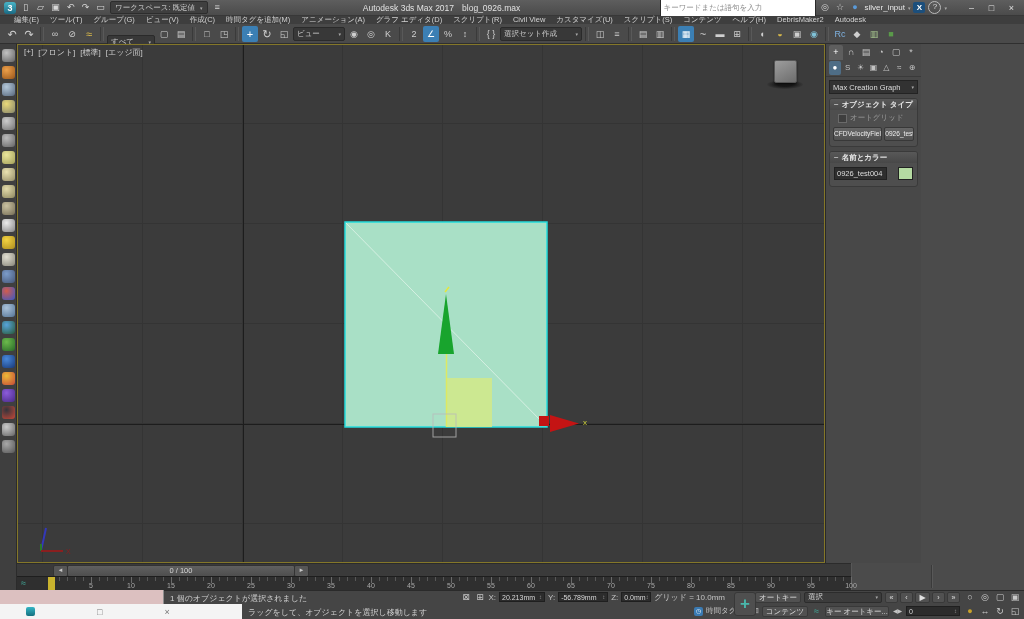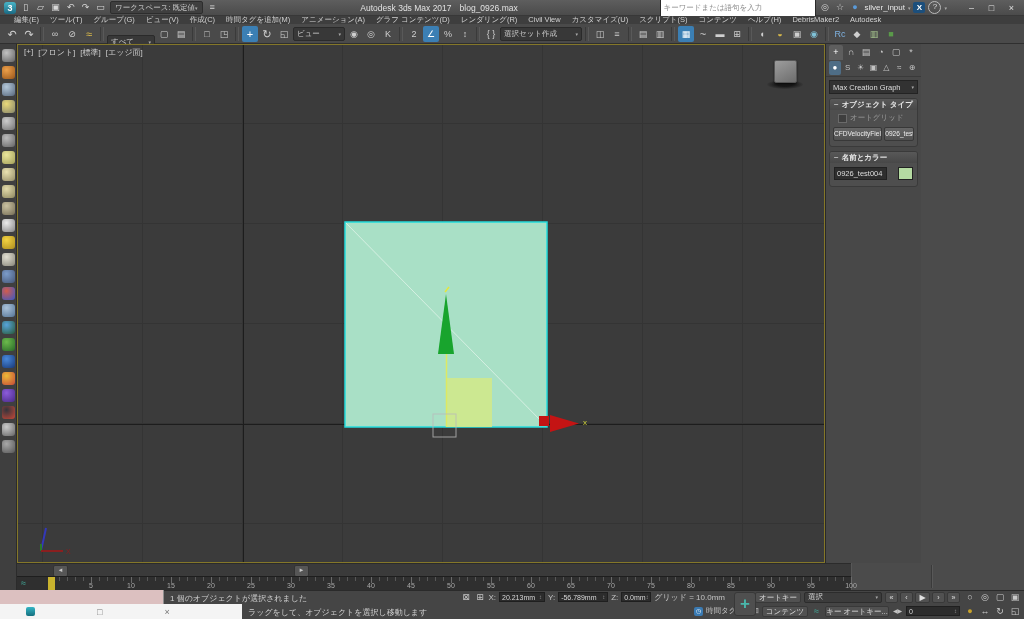--- a/index.html
+++ b/index.html
@@ -6,21 +6,21 @@
   body{width:1024px;height:619px;position:relative;overflow:hidden;background:#454545;
        font-family:"Liberation Sans","DejaVu Sans",sans-serif;-webkit-font-smoothing:antialiased}
   .abs{position:absolute}
   
   .titlebar{left:0;top:0;width:1024px;height:16px;background:linear-gradient(#5e5e5e,#4b4b4b);
             display:flex;align-items:center;gap:3px;padding:0 4px;box-sizing:border-box;border-bottom:1px solid #383838}
   .logo{width:12px;height:12px;border-radius:3px;background:linear-gradient(#49b5c8,#1a6a84);
         color:#fff;font-size:9px;font-weight:bold;text-align:center;line-height:12px}
   .qbtn{width:13px;height:13px;color:#d8d8d8;font-size:9px;text-align:center;line-height:13px}
   .wsdrop{height:11px;background:#3f3f3f;border:1px solid #2d2d2d;border-radius:2px;color:#ccc;
-          font-size:7.5px;display:flex;align-items:center;padding:0 4px}
+          font-size:7.5px;display:flex;align-items:center;gap:5px;padding:0 4px}
   .apptitle{margin:0 auto;color:#e2e2e2;font-size:8.5px;display:flex;gap:8px}
   .search{width:148px;height:11px;background:#fff;border:1px solid #2a2a2a;color:#8a8a8a;
           font-size:7.5px;display:flex;align-items:center;padding:4px 3px}
   .tico{width:13px;height:13px;color:#cfcfcf;font-size:9px;text-align:center;line-height:13px}
   .xchg{width:12px;height:11px;background:#1c4f7c;border-radius:2px;color:#fff;font-size:8px;
         font-weight:bold;text-align:center;line-height:11px}
   .helpc{width:11px;height:11px;border:1px solid #bbb;border-radius:50%;color:#ddd;font-size:8px;
          text-align:center;line-height:10px}
   .uname{color:#e8e8e8;font-size:8px}
   .winbtn{width:17px;height:14px;color:#e0e0e0;font-size:9px;text-align:center;line-height:14px}
@@ -168,22 +168,22 @@
 </div>
 
 <div class="abs menubar" id="menubar">
     <span class="mitem">編集(E)</span>
     <span class="mitem">ツール(T)</span>
     <span class="mitem">グループ(G)</span>
     <span class="mitem">ビュー(V)</span>
     <span class="mitem">作成(C)</span>
     <span class="mitem">時間タグを追加(M)</span>
     <span class="mitem">アニメーション(A)</span>
-    <span class="mitem">グラフ コンテンツ(D)</span>
-    <span class="mitem">レンダリング(R)</span>
+    <span class="mitem">グラフ エディタ(D)</span>
+    <span class="mitem">スクリプト(R)</span>
     <span class="mitem">Civil View</span>
     <span class="mitem">カスタマイズ(U)</span>
     <span class="mitem">スクリプト(S)</span>
     <span class="mitem">コンテンツ</span>
     <span class="mitem">ヘルプ(H)</span>
     <span class="mitem">DebrisMaker2</span>
     <span class="mitem">Autodesk</span>
   </div>
 
 <div class="abs toolbar" id="maintoolbar">
@@ -356,20 +356,21 @@
     </div>
   </div>
 </div>
 <div class="abs rightband"></div>
 <div class="abs bottomright">
   <div class="brdiv"></div>
 </div>
 
 <div class="abs timeslider">
   <span class="tsbtn" style="left:36px">◄</span>
+  <span class="tshandle">0 / 100</span>
   <span class="tsbtn" style="left:277px">►</span>
 </div>
 <div class="abs trackbar" id="trackbar">
   <span class="mce">≈</span>
   <div class="ticks1"></div>
   <div class="ticks2"></div>
   <div class="fmarker"></div>
 <span class="rlabel" style="left: 74px;">5</span>
     <span class="rlabel" style="left: 114px;">10</span>
     <span class="rlabel" style="left: 154px;">15</span>

